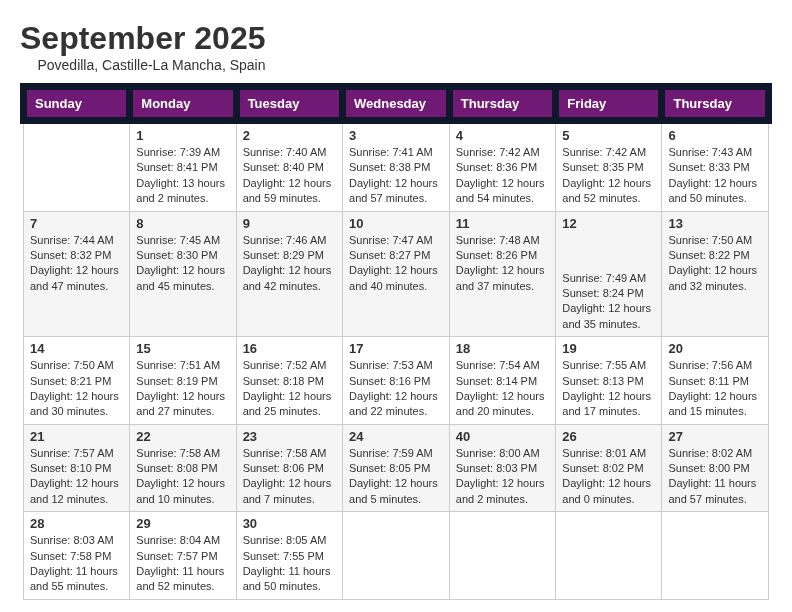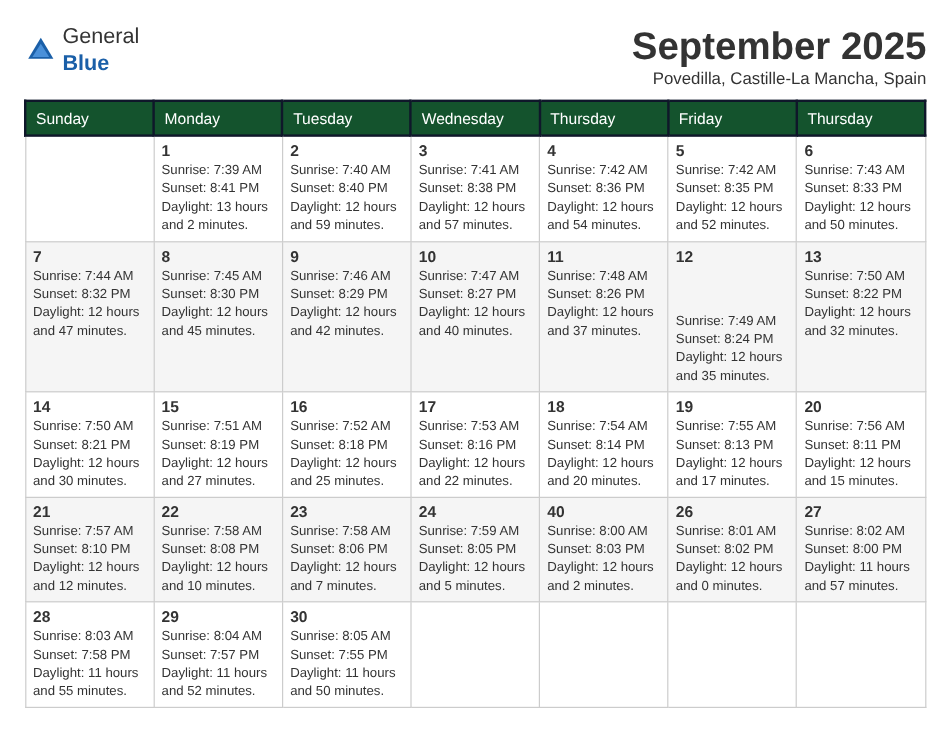--- a/index.html
+++ b/index.html
@@ -42,27 +42,27 @@
     .location {
       font-size: 14px;
       color: #333;
     }
     .calendar {
       width: 100%;
       border-collapse: collapse;
       border: 1px solid #ccc;
     }
     .calendar th {
-      background: #14532d;
+      background: #701a75;
       color: #fff;
       text-align: left;
       padding: 6px 8px;
       font-size: 13px;
-      font-weight: normal;
-      border: 2px solid #0f172a;
+      font-weight: bold;
+      border: 7px solid #0f172a;
     }
     .calendar td {
       border: 1px solid #ccc;
       vertical-align: top;
       padding: 4px 6px;
       width: 107px;
       min-height: 80px;
     }
     .day-number {
       font-size: 13px;
@@ -80,30 +80,20 @@
     }
     tr:nth-child(odd) td { background: #fff; }
     tr:nth-child(even) td { background: #f5f5f5; }
     
     thead tr th { background: #1a5fa8; }
   </style>
 </head>
 <body>
 
 <div class="header">
-  <div class="logo">
-    <svg class="logo-icon" viewBox="0 0 40 40">
-      <polygon points="20,5 35,30 5,30" fill="#1a5fa8"></polygon>
-      <polygon points="20,12 30,28 10,28" fill="#4a90d9"></polygon>
-    </svg>
-    <div class="logo-text">
-      <span class="logo-general">General</span><br>
-      <span class="logo-blue">Blue</span>
-    </div>
-  </div>
   <div class="title-block">
     <div class="month-year">September 2025</div>
     <div class="location">Povedilla, Castille-La Mancha, Spain</div>
   </div>
 </div>
 
 <table class="calendar">
   <thead>
     <tr>
     <th>Sunday</th>

